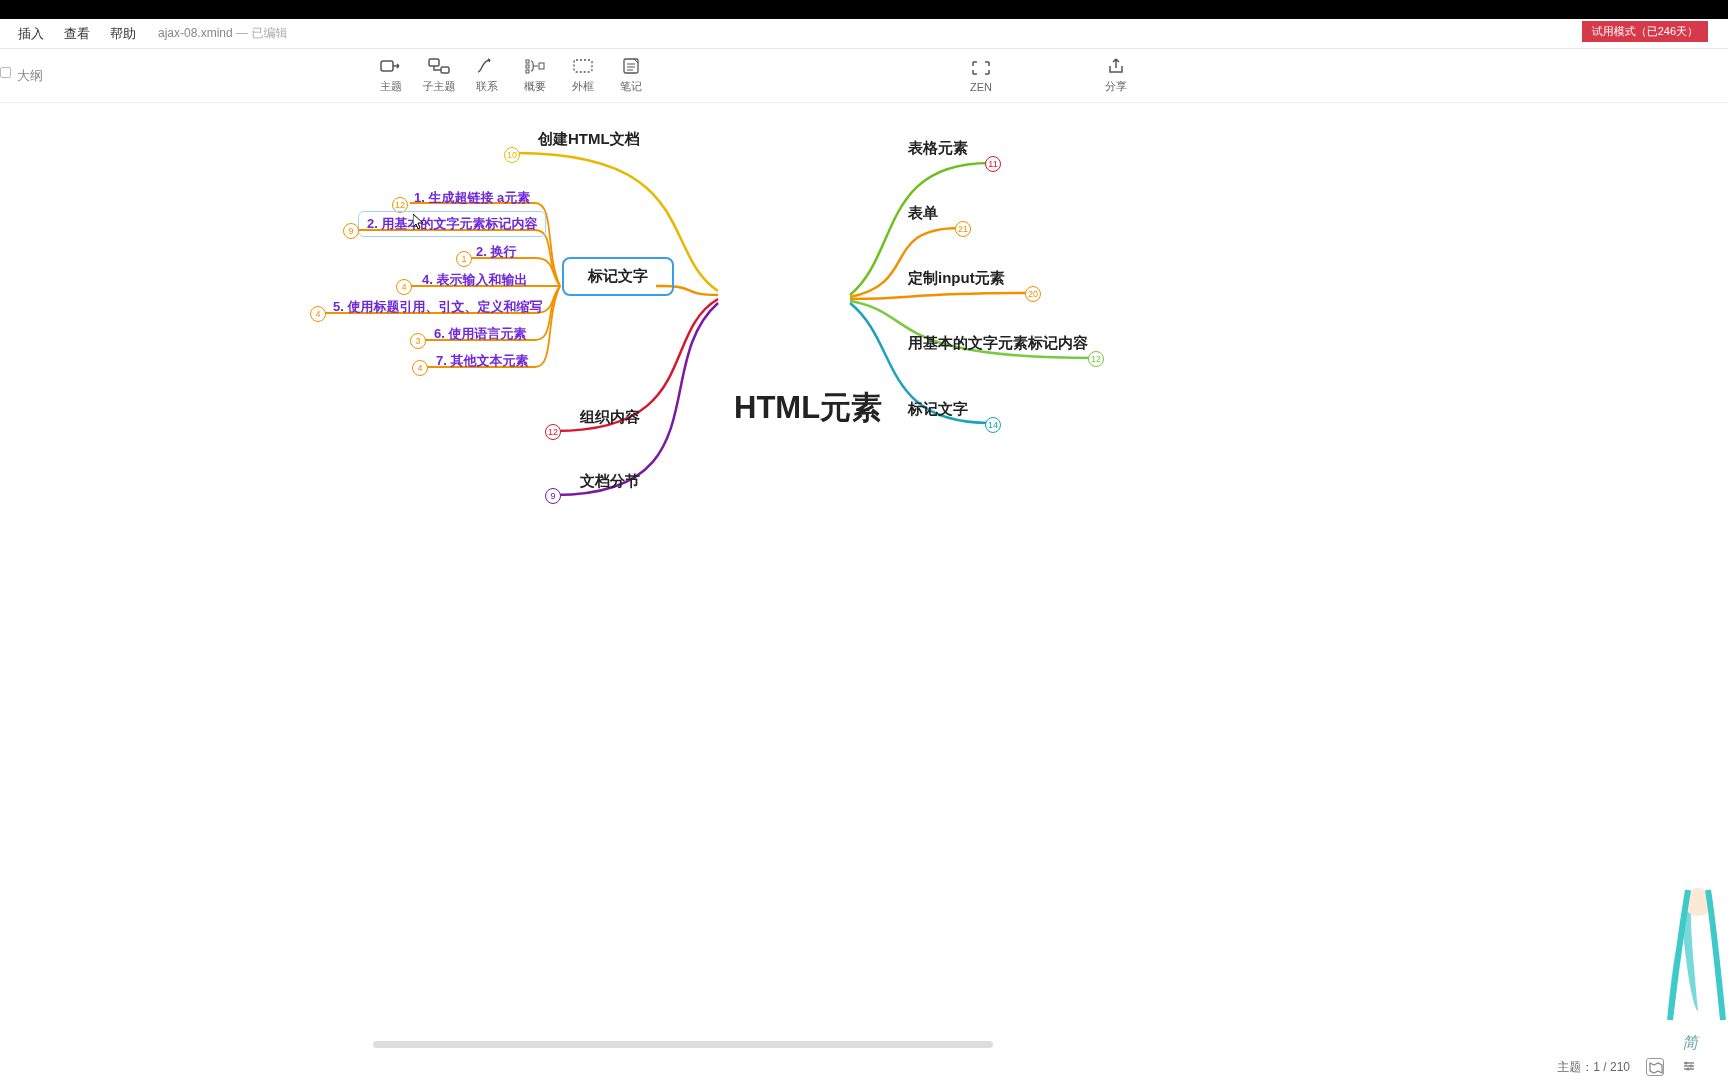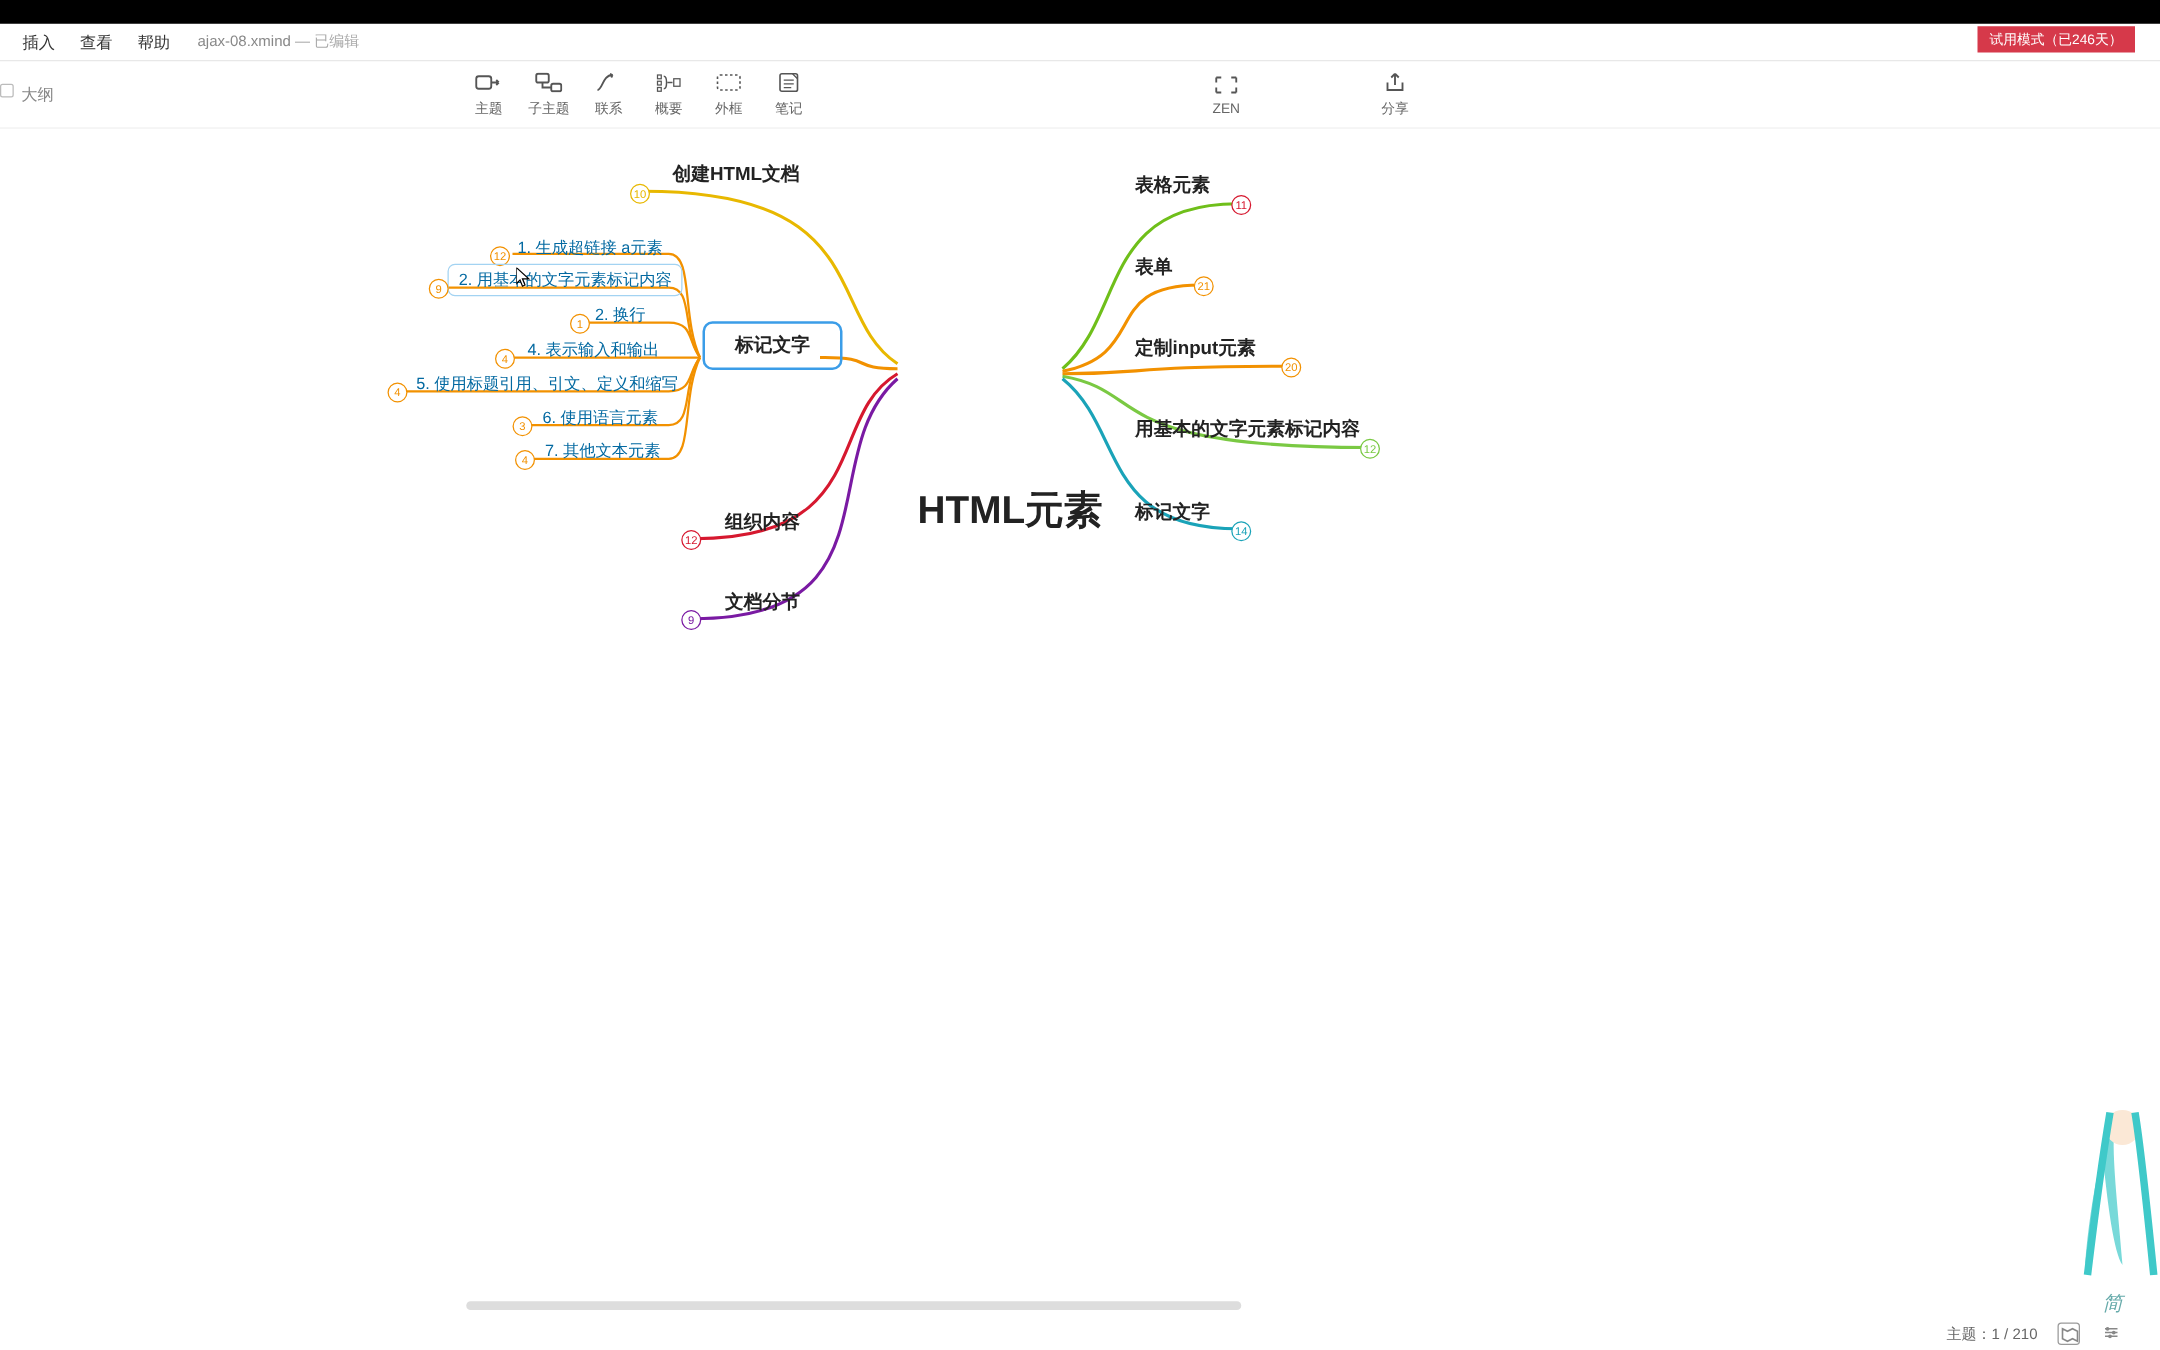--- a/index.html
+++ b/index.html
@@ -18,21 +18,21 @@
 .tbtn .ico{width:22px;height:18px;display:flex;align-items:center;justify-content:center}
 .tbtn .lbl{font-size:11px;color:#666}
 .tgroup2{position:absolute;left:960px}
 .tgroup3{position:absolute;left:1095px}
 .canvas{position:absolute;top:103px;left:0;right:0;bottom:30px;background:#fff}
 .scrollb{position:absolute;bottom:2px;left:373px;width:620px;height:7px;background:#ddd;border-radius:4px}
 .statusbar{position:absolute;bottom:0;left:0;right:0;height:26px;display:flex;align-items:center;justify-content:flex-end;padding-right:30px;font-size:12px;color:#666;gap:16px}
 .statusbar .sico{width:18px;height:18px;border:1.5px solid #999;border-radius:3px}
 .node{position:absolute;font-size:15px;font-weight:600;color:#222;white-space:nowrap}
 .central{left:718px;top:278px;font-size:31px;font-weight:700;background:#fff;padding:6px 16px;border-radius:6px}
-.sub{font-size:13px;font-weight:400;color:#0369a1}
+.sub{font-size:13px;font-weight:700;color:#6d28d9}
 .sel{border:2px solid #3b9de8;border-radius:8px;padding:8px 24px}
 .sel2{border:1.5px solid #a3d3f2;border-radius:6px;padding:3px 8px}
 .cnt{position:absolute;width:16px;height:16px;border:1.5px solid;border-radius:50%;font-size:9px;display:flex;align-items:center;justify-content:center;background:#fff}
 svg.edges{position:absolute;top:0;left:0;width:100%;height:100%;pointer-events:none}
 .cursor{position:absolute;left:413px;top:214px;width:13px;height:16px}
 .mascot{position:absolute;right:0;bottom:28px;width:70px;height:180px}
 .jian{position:absolute;right:30px;bottom:26px;font-size:16px;color:#6aa;font-style:italic}
 </style>
 </head>
 <body>

